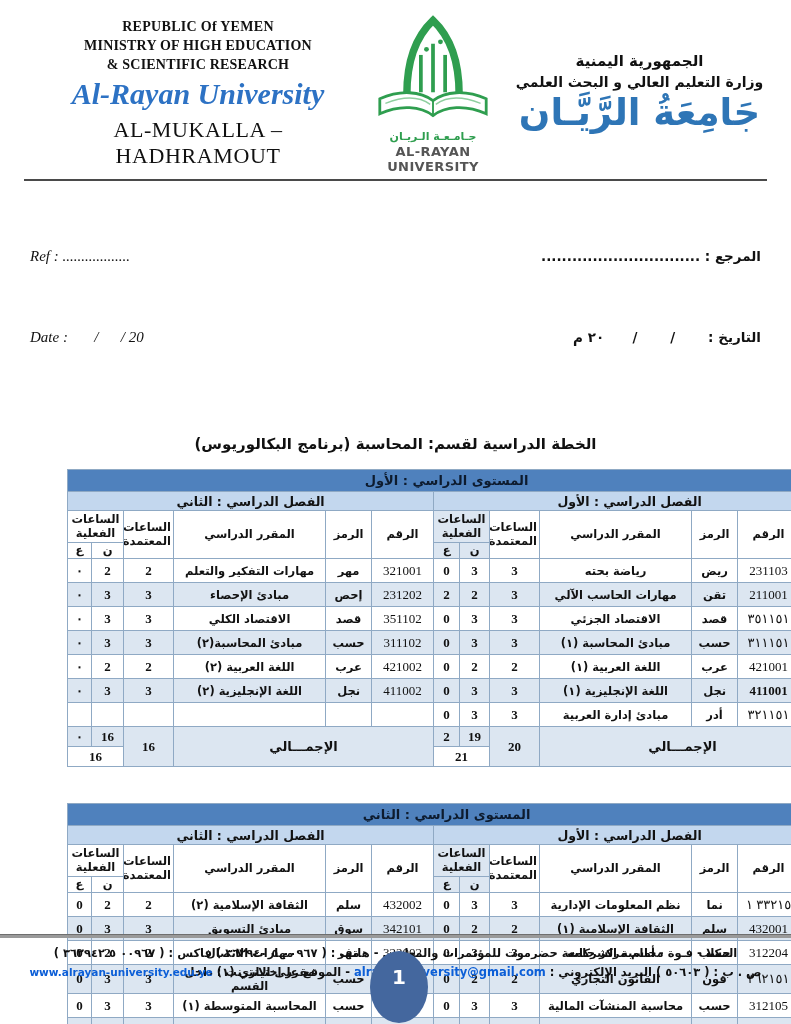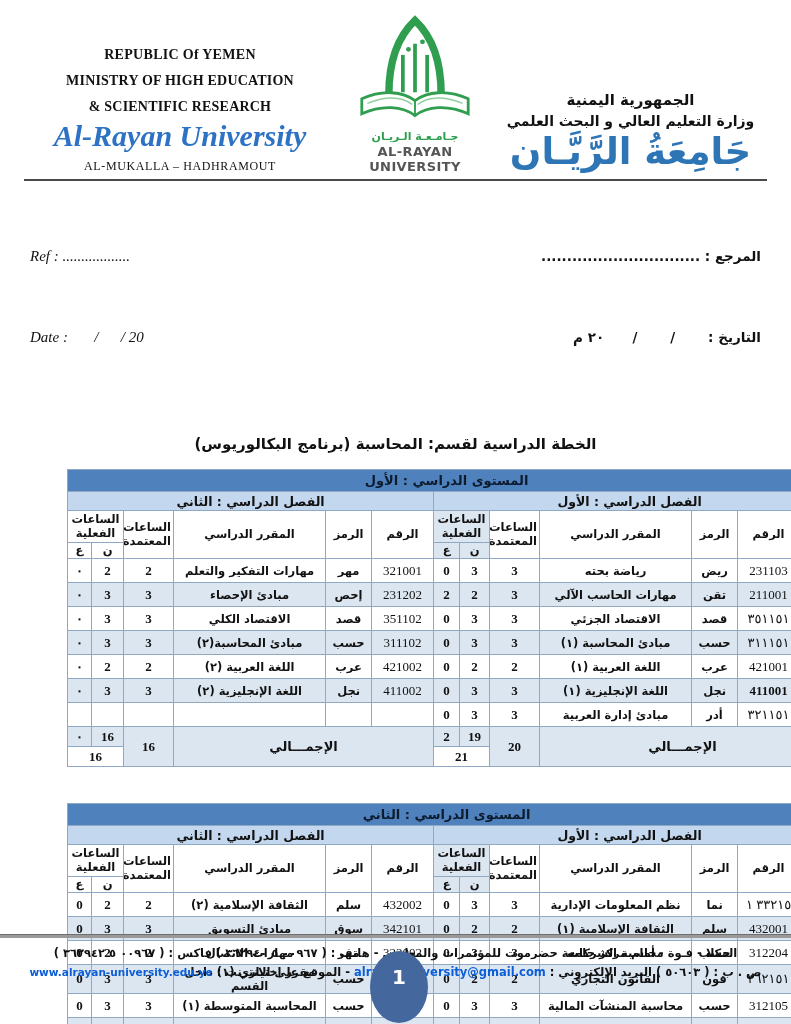--- a/index.html
+++ b/index.html
@@ -1,25 +1,25 @@
 <!DOCTYPE html>
 <html lang="ar"><head>
 <meta charset="utf-8">
 <style>
   html,body { margin:0; padding:0; background:#ffffff; }
   body { font-family:"DejaVu Sans", sans-serif; color:#111; }
   .page { position:relative; width:791px; height:1024px; overflow:hidden; background:#fff; margin:0 auto; }
 
   
-  .hdr { display:flex; padding:8px 24px 0 24px; align-items:flex-end; }
+  .hdr { display:flex; padding:8px 24px 0 42px; align-items:center; }
   .hdr-left { width:312px; text-align:center; font-family:"Liberation Serif", serif; padding-top:6px; }
   .hdr-left .l1 { font-size:14px; font-weight:600; letter-spacing:.3px; }
-  .hdr-left .l2, .hdr-left .l3 { font-size:14px; font-weight:bold; margin-top:10px; letter-spacing:.2px; }
+  .hdr-left .l2, .hdr-left .l3 { font-size:14px; font-weight:bold; margin-top:3px; letter-spacing:.2px; }
   .hdr-left .uni { font-size:30px; font-style:italic; font-weight:bold; color:#2d72c4; margin-top:4px; white-space:nowrap; }
-  .hdr-left .city { font-size:12px; margin-top:6px; letter-spacing:.6px; }
+  .hdr-left .city { font-size:22px; margin-top:6px; letter-spacing:.6px; }
   .hdr-center { width:158px; text-align:center; }
   .logo-ar { color:#2f9e4f; font-size:11px; font-weight:bold; letter-spacing:1px; margin-top:-2px; }
   .logo-en { color:#555; font-size:13px; font-weight:bold; letter-spacing:.4px; margin-top:1px; }
   .hdr-right { flex:1; text-align:center; direction:rtl; padding-top:4px; }
   .hdr-right .a1 { font-size:15px; font-weight:bold; }
   .hdr-right .a2 { font-size:14px; font-weight:bold; margin-top:4px; }
   .hdr-right .callig { font-size:37px; font-weight:bold; color:#2e75b6; margin-top:2px; line-height:1.15; }
   .hdr-right .acity { font-size:15px; font-weight:bold; margin-top:0px; }
   .top-rule { margin:5px 24px 0 24px; height:2px; background:#4a4a4a; }
 

